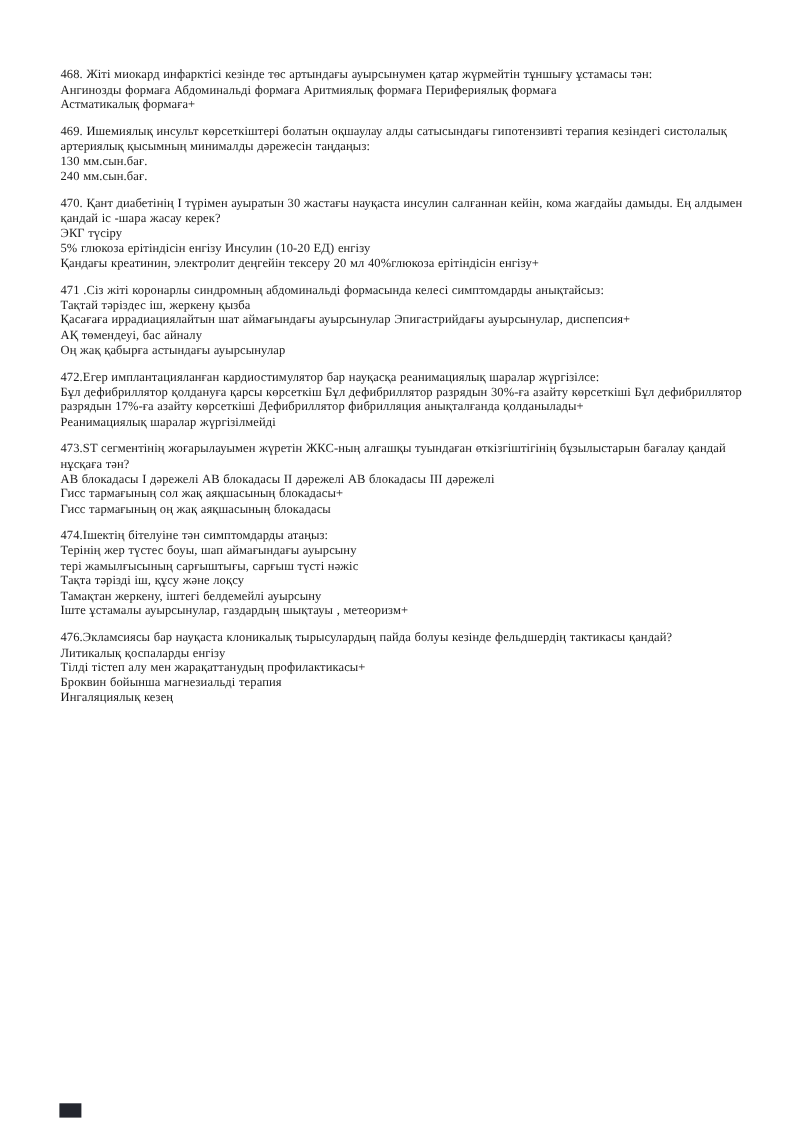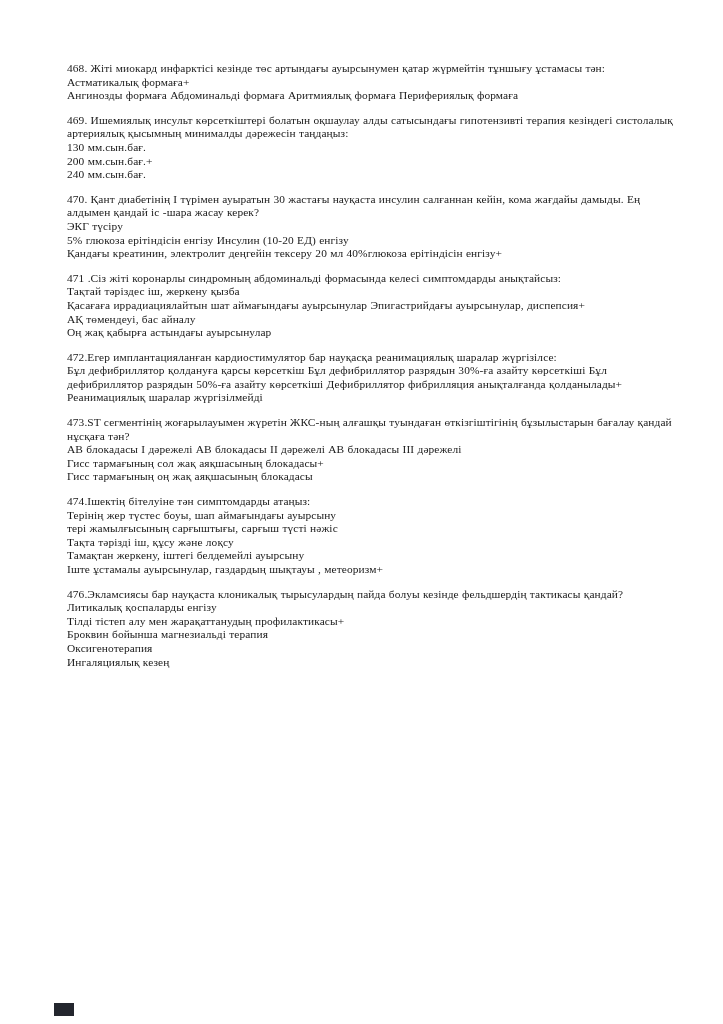--- a/index.html
+++ b/index.html
@@ -15,21 +15,21 @@
     font-family: "Liberation Serif", serif;
     color: #1a1a1a;
   }
   .page-content {
     position: absolute;
     left: 55px;
     top: 62px;
     width: 628px;
   }
   .question {
-    margin: 0 0 11px 12px;
+    margin: 0 0 11px 0;
   }
   .line {
     margin: 0;
     font-size: 11.4px;
     line-height: 13.6px;
     letter-spacing: 0.1px;
     word-spacing: 0.3px;
   }
   .corner-mark {
     position: absolute;
@@ -39,45 +39,44 @@
     height: 13px;
     background: #23262e;
   }
 </style>
 </head>
 <body>
 
 <div class="page-content">
     <div class="question">
       <p class="line">468. Жіті миокард инфарктісі кезінде төс артындағы ауырсынумен қатар жүрмейтін тұншығу ұстамасы тән:</p>
+      <p class="line">Ангинозды формаға Абдоминальді формаға Аритмиялық формаға Перифериялық формаға</p>
       <p class="line">Астматикалық формаға+</p>
-      <p class="line">Ангинозды формаға Абдоминальді формаға Аритмиялық формаға Перифериялық формаға</p>
     </div>
     <div class="question">
       <p class="line">469. Ишемиялық инсульт көрсеткіштері болатын оқшаулау алды сатысындағы гипотензивті терапия кезіндегі систолалық артериялық қысымның минималды дәрежесін таңдаңыз:</p>
       <p class="line">130 мм.сын.бағ.</p>
-      <p class="line">200 мм.сын.бағ.+</p>
       <p class="line">240 мм.сын.бағ.</p>
     </div>
     <div class="question">
       <p class="line">470. Қант диабетінің I түрімен ауыратын 30 жастағы науқаста инсулин салғаннан кейін, кома жағдайы дамыды. Ең алдымен қандай іс -шара жасау керек?</p>
       <p class="line">ЭКГ түсіру</p>
       <p class="line">5% глюкоза ерітіндісін енгізу Инсулин (10-20 ЕД) енгізу</p>
       <p class="line">Қандағы креатинин, электролит деңгейін тексеру 20 мл 40%глюкоза ерітіндісін енгізу+</p>
     </div>
     <div class="question">
       <p class="line">471 .Сіз жіті коронарлы синдромның абдоминальді формасында келесі симптомдарды анықтайсыз:</p>
       <p class="line">Тақтай тәріздес іш, жеркену қызба</p>
       <p class="line">Қасағаға иррадиациялайтын шат аймағындағы ауырсынулар Эпигастрийдағы ауырсынулар, диспепсия+</p>
       <p class="line">АҚ төмендеуі, бас айналу</p>
       <p class="line">Оң жақ қабырға астындағы ауырсынулар</p>
     </div>
     <div class="question">
       <p class="line">472.Егер имплантацияланған кардиостимулятор бар науқасқа реанимациялық шаралар жүргізілсе:</p>
-      <p class="line">Бұл дефибриллятор қолдануға қарсы көрсеткіш Бұл дефибриллятор разрядын 30%-ға азайту көрсеткіші Бұл дефибриллятор разрядын 50%-ға азайту көрсеткіші Дефибриллятор фибрилляция анықталғанда қолданылады+</p>
+      <p class="line">Бұл дефибриллятор қолдануға қарсы көрсеткіш Бұл дефибриллятор разрядын 30%-ға азайту көрсеткіші Бұл дефибриллятор разрядын 17%-ға азайту көрсеткіші Дефибриллятор фибрилляция анықталғанда қолданылады+</p>
       <p class="line">Реанимациялық шаралар жүргізілмейді</p>
     </div>
     <div class="question">
       <p class="line">473.ST сегментінің жоғарылауымен жүретін ЖКС-ның алғашқы туындаған өткізгіштігінің бұзылыстарын бағалау қандай нұсқаға тән?</p>
       <p class="line">АВ блокадасы I дәрежелі АВ блокадасы II дәрежелі АВ блокадасы III дәрежелі</p>
       <p class="line">Гисс тармағының сол жақ аяқшасының блокадасы+</p>
       <p class="line">Гисс тармағының оң жақ аяқшасының блокадасы</p>
     </div>
     <div class="question">
       <p class="line">474.Ішектің бітелуіне тән симптомдарды атаңыз:</p>
@@ -85,18 +84,17 @@
       <p class="line">тері жамылғысының сарғыштығы, сарғыш түсті нәжіс</p>
       <p class="line">Тақта тәрізді іш, құсу және лоқсу</p>
       <p class="line">Тамақтан жеркену, іштегі белдемейлі ауырсыну</p>
       <p class="line">Іште ұстамалы ауырсынулар, газдардың шықтауы , метеоризм+</p>
     </div>
     <div class="question">
       <p class="line">476.Экламсиясы бар науқаста клоникалық тырысулардың пайда болуы кезінде фельдшердің тактикасы қандай?</p>
       <p class="line">Литикалық қоспаларды енгізу</p>
       <p class="line">Тілді тістеп алу мен жарақаттанудың профилактикасы+</p>
       <p class="line">Броквин бойынша магнезиальді терапия</p>
-      <p class="line">Оксигенотерапия</p>
       <p class="line">Ингаляциялық кезең</p>
     </div>
   </div>
 
 <div class="corner-mark"></div>
 
 </body></html>

